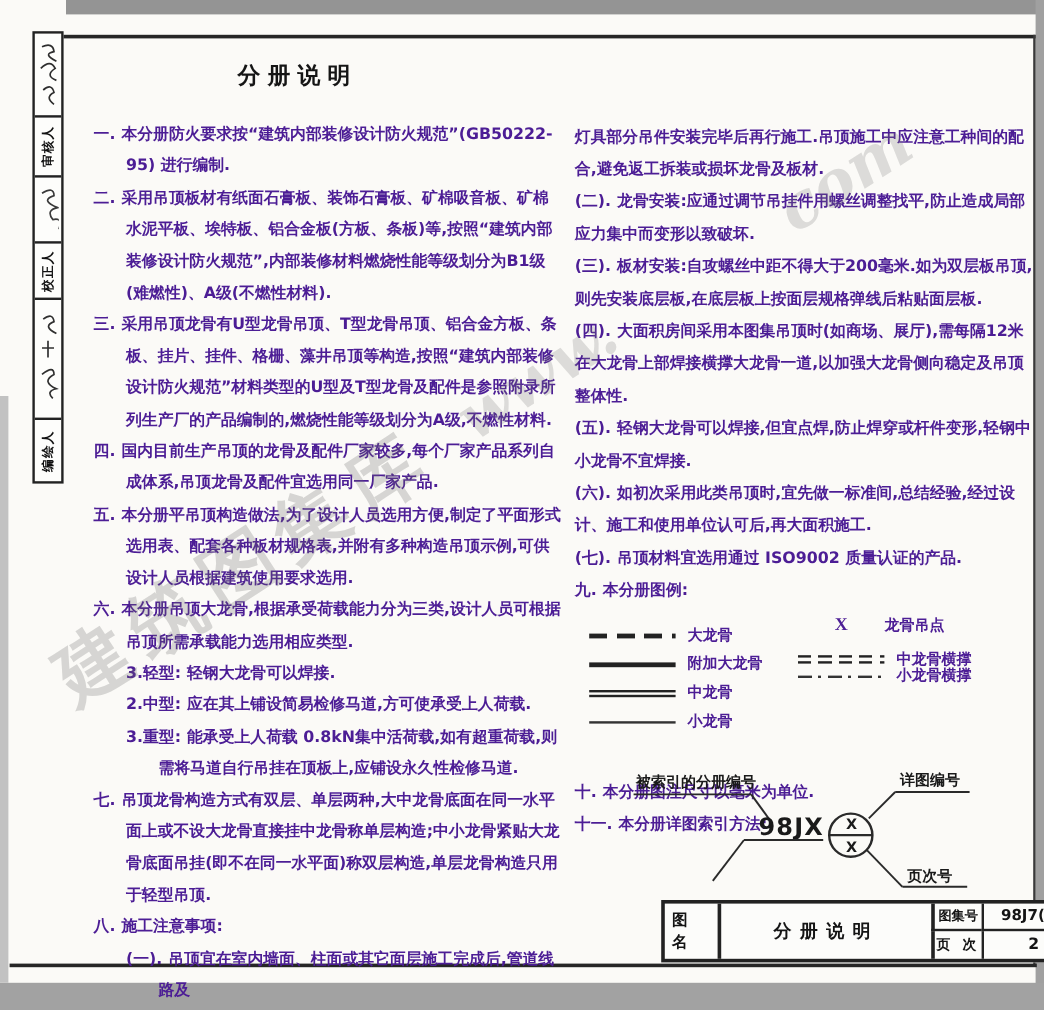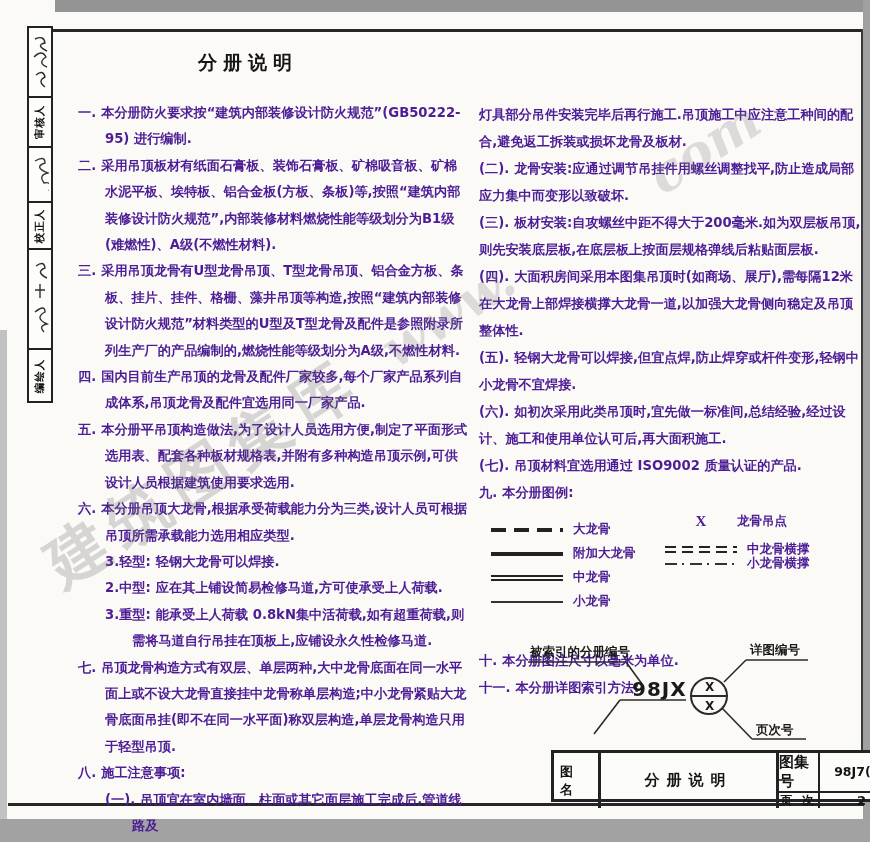--- a/index.html
+++ b/index.html
@@ -62,21 +62,21 @@
   .dg-label{font-size:12.5px;font-weight:bold;}
   .dg-code{font-size:20px;font-weight:600;letter-spacing:1px;}
   .dg-x{font-size:12px;font-weight:bold;}
   #index-diagram line,#index-diagram circle{stroke:#2a2a2a;fill:none;}
 
   
   #title-block{position:absolute;left:551px;top:750px;width:355px;height:52px;box-sizing:border-box;border:3px solid #222;background:#fcfcfa;display:grid;grid-template-columns:44px 178px 42px 1fr;grid-template-rows:1fr 1fr;}
   .tb-cell{display:flex;align-items:center;justify-content:center;box-sizing:border-box;font-weight:bold;color:#141414;}
   #tb-name-label{grid-row:1/3;grid-column:1;font-size:13px;letter-spacing:8px;padding-left:6px;}
   #tb-name-value{grid-row:1/3;grid-column:2;border-left:3px solid #222;font-size:15px;letter-spacing:7px;}
-  #tb-atlas-label{grid-row:1;grid-column:3;border-left:3px solid #222;border-bottom:2px solid #222;font-size:15px;}
+  #tb-atlas-label{grid-row:1;grid-column:3;border-left:3px solid #222;border-bottom:2px solid #222;font-size:11px;}
   #tb-atlas-value{grid-row:1;grid-column:4;border-left:2px solid #222;border-bottom:2px solid #222;font-size:12.5px;}
   #tb-page-label{grid-row:2;grid-column:3;border-left:3px solid #222;font-size:11.5px;letter-spacing:3px;}
   #tb-page-value{grid-row:2;grid-column:4;border-left:2px solid #222;font-size:13px;}
 
   
   #watermark{position:absolute;left:52px;top:525px;height:90px;display:flex;align-items:center;gap:38px;
     transform:rotate(-33deg);transform-origin:0 50%;pointer-events:none;white-space:nowrap;}
   .wm-cjk{font-size:62px;font-weight:bold;letter-spacing:10px;color:rgba(110,110,110,0.26);}
   .wm-url{font-family:"DejaVu Serif","Liberation Serif",serif;font-style:italic;font-size:52px;font-weight:bold;color:rgba(120,120,120,0.24);}
   .wm-gap{width:95px;}

